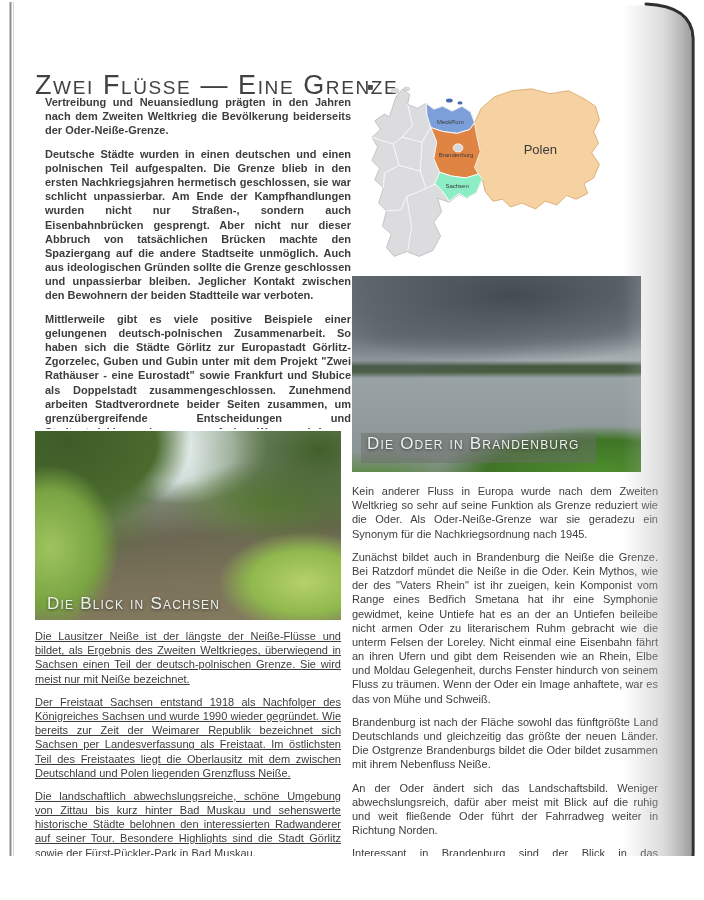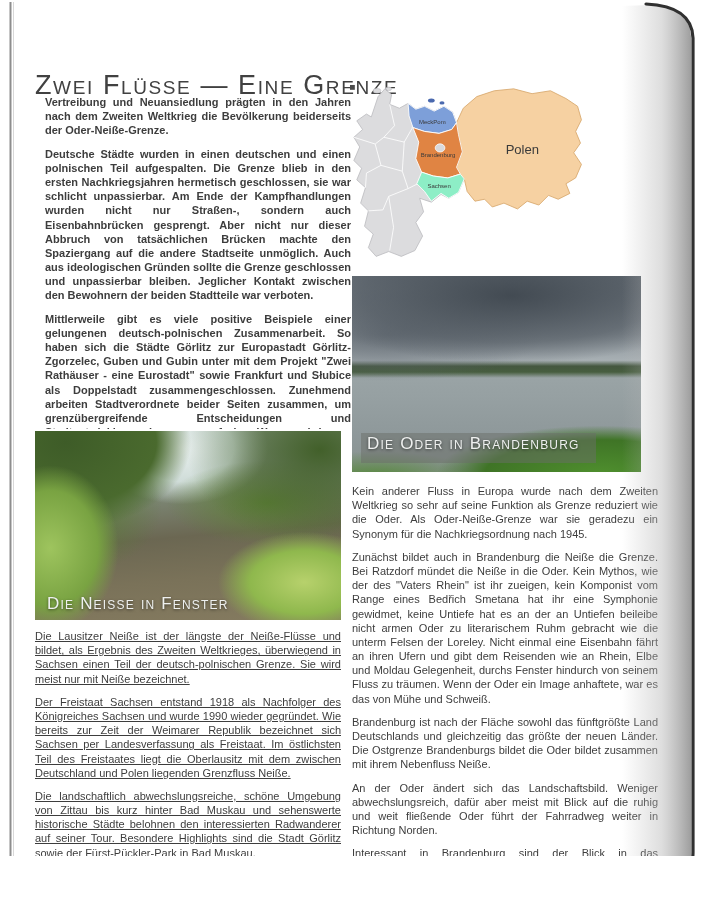--- a/index.html
+++ b/index.html
@@ -53,41 +53,41 @@
     position:absolute;left:12px;bottom:6px;
     font-variant:small-caps;letter-spacing:1.2px;
     font-size:17px;font-weight:500;color:#eef0ef;
     text-shadow:0 1px 3px rgba(0,0,0,0.55);white-space:nowrap;
   }
   #photo-oder .photo-caption{
     left:9px;bottom:9px;background:rgba(105,110,104,0.5);
     padding:1px 16px 9px 6px;
   }
   
-  #map{position:absolute;left:348px;top:84px;width:310px;height:184px;}
+  #map{position:absolute;left:366px;top:84px;width:310px;height:184px;}
   #map svg{display:block;width:100%;height:100%;}
   #map text{font-family:"Liberation Sans",sans-serif;fill:#3a3a3a;}
   
   .frame{position:absolute;left:0;top:0;pointer-events:none;z-index:9;}
 </style>
 </head>
 <body>
 
 <div class="page">
 
   <h1 class="title">Zwei Flüsse — Eine Grenze</h1>
 
   <div class="text-block" id="left-text-top">
     <p>Vertreibung und Neuansiedlung prägten in den Jahren nach dem Zweiten Weltkrieg die Bevölkerung beiderseits der Oder-Neiße-Grenze.</p>
     <p>Deutsche Städte wurden in einen deutschen und einen polnischen Teil aufgespalten. Die Grenze blieb in den ersten Nachkriegsjahren hermetisch geschlossen, sie war schlicht unpassierbar. Am Ende der Kampfhandlungen wurden nicht nur Straßen-, sondern auch Eisenbahnbrücken gesprengt. Aber nicht nur dieser Abbruch von tatsächlichen Brücken machte den Spaziergang auf die andere Stadtseite unmöglich. Auch aus ideologischen Gründen sollte die Grenze geschlossen und unpassierbar bleiben. Jeglicher Kontakt zwischen den Bewohnern der beiden Stadtteile war verboten.</p>
     <p>Mittlerweile gibt es viele positive Beispiele einer gelungenen deutsch-polnischen Zusammenarbeit. So haben sich die Städte Görlitz zur Europastadt Görlitz-Zgorzelec, Guben und Gubin unter mit dem Projekt "Zwei Rathäuser - eine Eurostadt" sowie Frankfurt und Słubice als Doppelstadt zusammengeschlossen. Zunehmend arbeiten Stadtverordnete beider Seiten zusammen, um grenzübergreifende Entscheidungen und Stadtentwicklungsplanungen auf den Weg zu bringen. Auch der grenzüberschreitende Muskauer Park stellt heute ein eindrückliches Beispiel deutsch-polnischer Verständigung dar.</p>
   </div>
 
   <div class="photo" id="photo-neisse">
-    <div class="photo-caption">Die Neisse in Fenster</div>
+    <div class="photo-caption">Die Blick in Sachsen</div>
   </div>
 
   <div class="text-block" id="left-text-bottom">
     <p>Die Lausitzer Neiße ist der längste der Neiße-Flüsse und bildet, als Ergebnis des Zweiten Weltkrieges, überwiegend in Sachsen einen Teil der deutsch-polnischen Grenze. Sie wird meist nur mit Neiße bezeichnet.</p>
     <p>Der Freistaat Sachsen entstand 1918 als Nachfolger des Königreiches Sachsen und wurde 1990 wieder gegründet. Wie bereits zur Zeit der Weimarer Republik bezeichnet sich Sachsen per Landesverfassung als Freistaat. Im östlichsten Teil des Freistaates liegt die Oberlausitz mit dem zwischen Deutschland und Polen liegenden Grenzfluss Neiße.</p>
     <p>Die landschaftlich abwechslungsreiche, schöne Umgebung von Zittau bis kurz hinter Bad Muskau und sehenswerte historische Städte belohnen den interessierten Radwanderer auf seiner Tour. Besondere Highlights sind die Stadt Görlitz sowie der Fürst-Pückler-Park in Bad Muskau.</p>
   </div>
 
   <div class="page-number">138</div>
 

